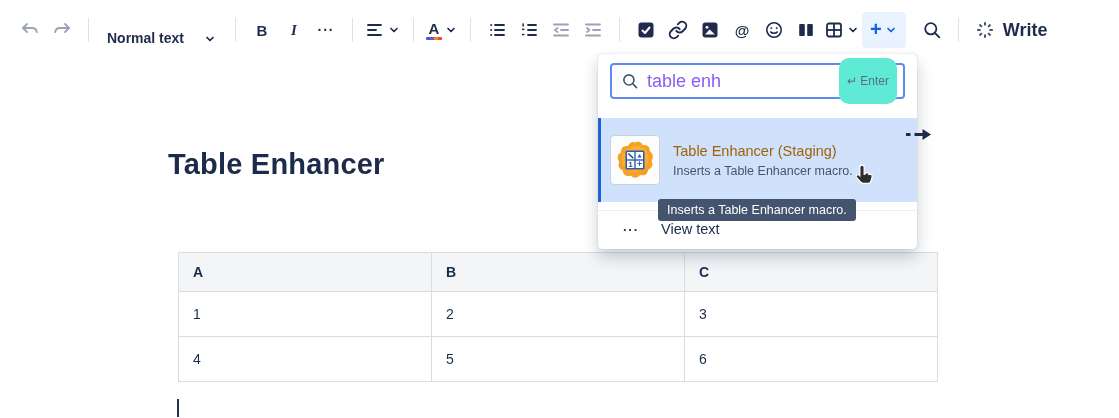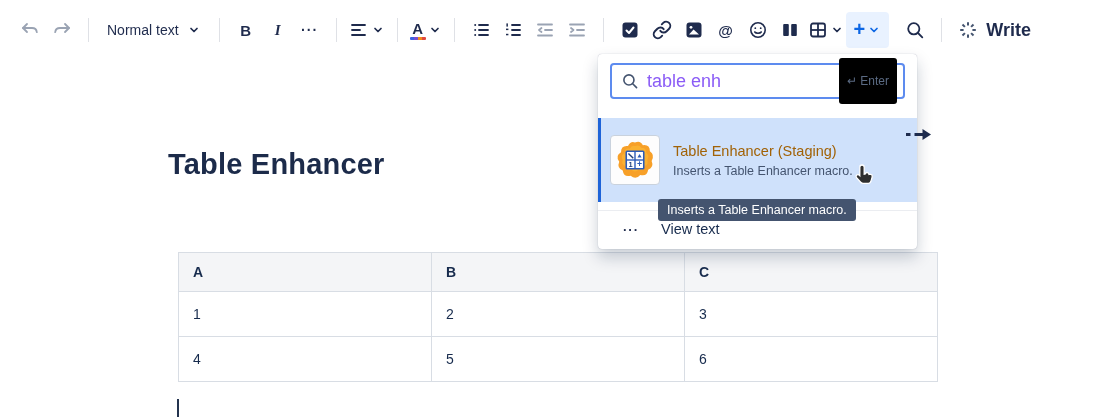--- a/index.html
+++ b/index.html
@@ -15,21 +15,21 @@
           display:flex; align-items:center; justify-content:center; gap:2px;
           border-radius:3px; color:#1f2b4d; cursor:pointer; padding:0 2px;
           font-family:"Liberation Sans", sans-serif; }
   .tbtn.disabled { color:#9aa3b3; }
   .tdiv { width:1px; height:24px; background:#dfe1e6; margin:0 10px; flex:none; }
   .glyph-b { font-weight:700; font-size:15px; }
   .glyph-i { font-style:italic; font-weight:600; font-size:15px; font-family:"Liberation Serif", serif; }
   .glyph-more { font-weight:700; font-size:14px; letter-spacing:1px; }
   .glyph-at { font-size:15px; font-weight:600; }
   .glyph-plus { font-size:20px; font-weight:600; color:#0c66e4; line-height:1; margin-top:-2px; }
-  .style-btn { font-size:14px; font-weight:400; gap:8px; padding:0 8px; }
+  .style-btn { font-size:14px; font-weight:700; gap:19px; padding:0 8px;align-items:flex-end; }
   .color-btn .stack { display:flex; flex-direction:column; align-items:center; }
   .color-btn .a { font-size:15px; font-weight:700; line-height:15px; }
   .color-bar { width:16px; height:3px; margin-top:1px; border-radius:1px;
     background:linear-gradient(90deg,#3c64e0 0 28%,#7a4fd0 28% 50%,#f08c1e 50% 76%,#e2483d 76% 100%); }
   .plus-btn { background:#e9f2ff; border-radius:4px; padding:0 8px; height:36px; }
   .plus-btn svg { color:#0c66e4; }
   .write-btn { gap:8px; font-size:18px; font-weight:600; padding:0 6px; }
   svg.ic { display:block; }
   
   .page-title { position:absolute; left:168px; top:148px; font-size:29px;
@@ -41,21 +41,21 @@
   table.ctable td { padding:12px 14px; border:1px solid #d8dde4; line-height:20px; }
   .caret { position:absolute; left:177px; top:399px; width:2px; height:18px; background:#24344f; }
   
   .panel { position:absolute; left:598px; top:54px; width:319px; z-index:10;
            background:#fff; border-radius:4px; padding-bottom:10px;
            box-shadow:0 8px 16px rgba(9,30,66,.22), 0 0 1px rgba(9,30,66,.35); }
   .search-box { margin:9px 12px 0; height:36px; border:2px solid #5d8bef; border-radius:4px;
                 display:flex; align-items:center; padding:0 6px 0 9px; gap:8px; }
   .search-box input { border:none; outline:none; flex:1; min-width:0; font-size:18px;
                       color:#8b5cf6; font-family:"Liberation Sans", sans-serif; background:transparent; }
-  .enter-badge { background:#000000; color:#5b6b84; font-size:12px; border-radius:3px;
+  .enter-badge { background:#5eead4; color:#5b6b84; font-size:12px; border-radius:10px;
                  padding:16px 8px; white-space:nowrap; flex:none; }
   .result-item { margin-top:19px; height:84px; background:#cfe1fb; border-left:3px solid #1d63d8;
                  display:flex; align-items:center; gap:13px; padding:0 12px 0 9px;
                  position:relative; cursor:pointer; }
   .result-icon-box { width:50px; height:50px; background:#fdfdfd; border:1px solid #c9d2dd;
                      border-radius:4px; display:flex; align-items:center; justify-content:center; flex:none; }
   .result-title { color:#a16207; font-size:14.5px; font-weight:500; line-height:19px; }
   .result-sub { color:#44546f; font-size:12.5px; margin-top:3px; }
   .view-more-row { margin-top:8px; border-top:1px solid #ebedf1; padding:10px 0 2px 25px;
                    display:flex; align-items:center; gap:22px; }

